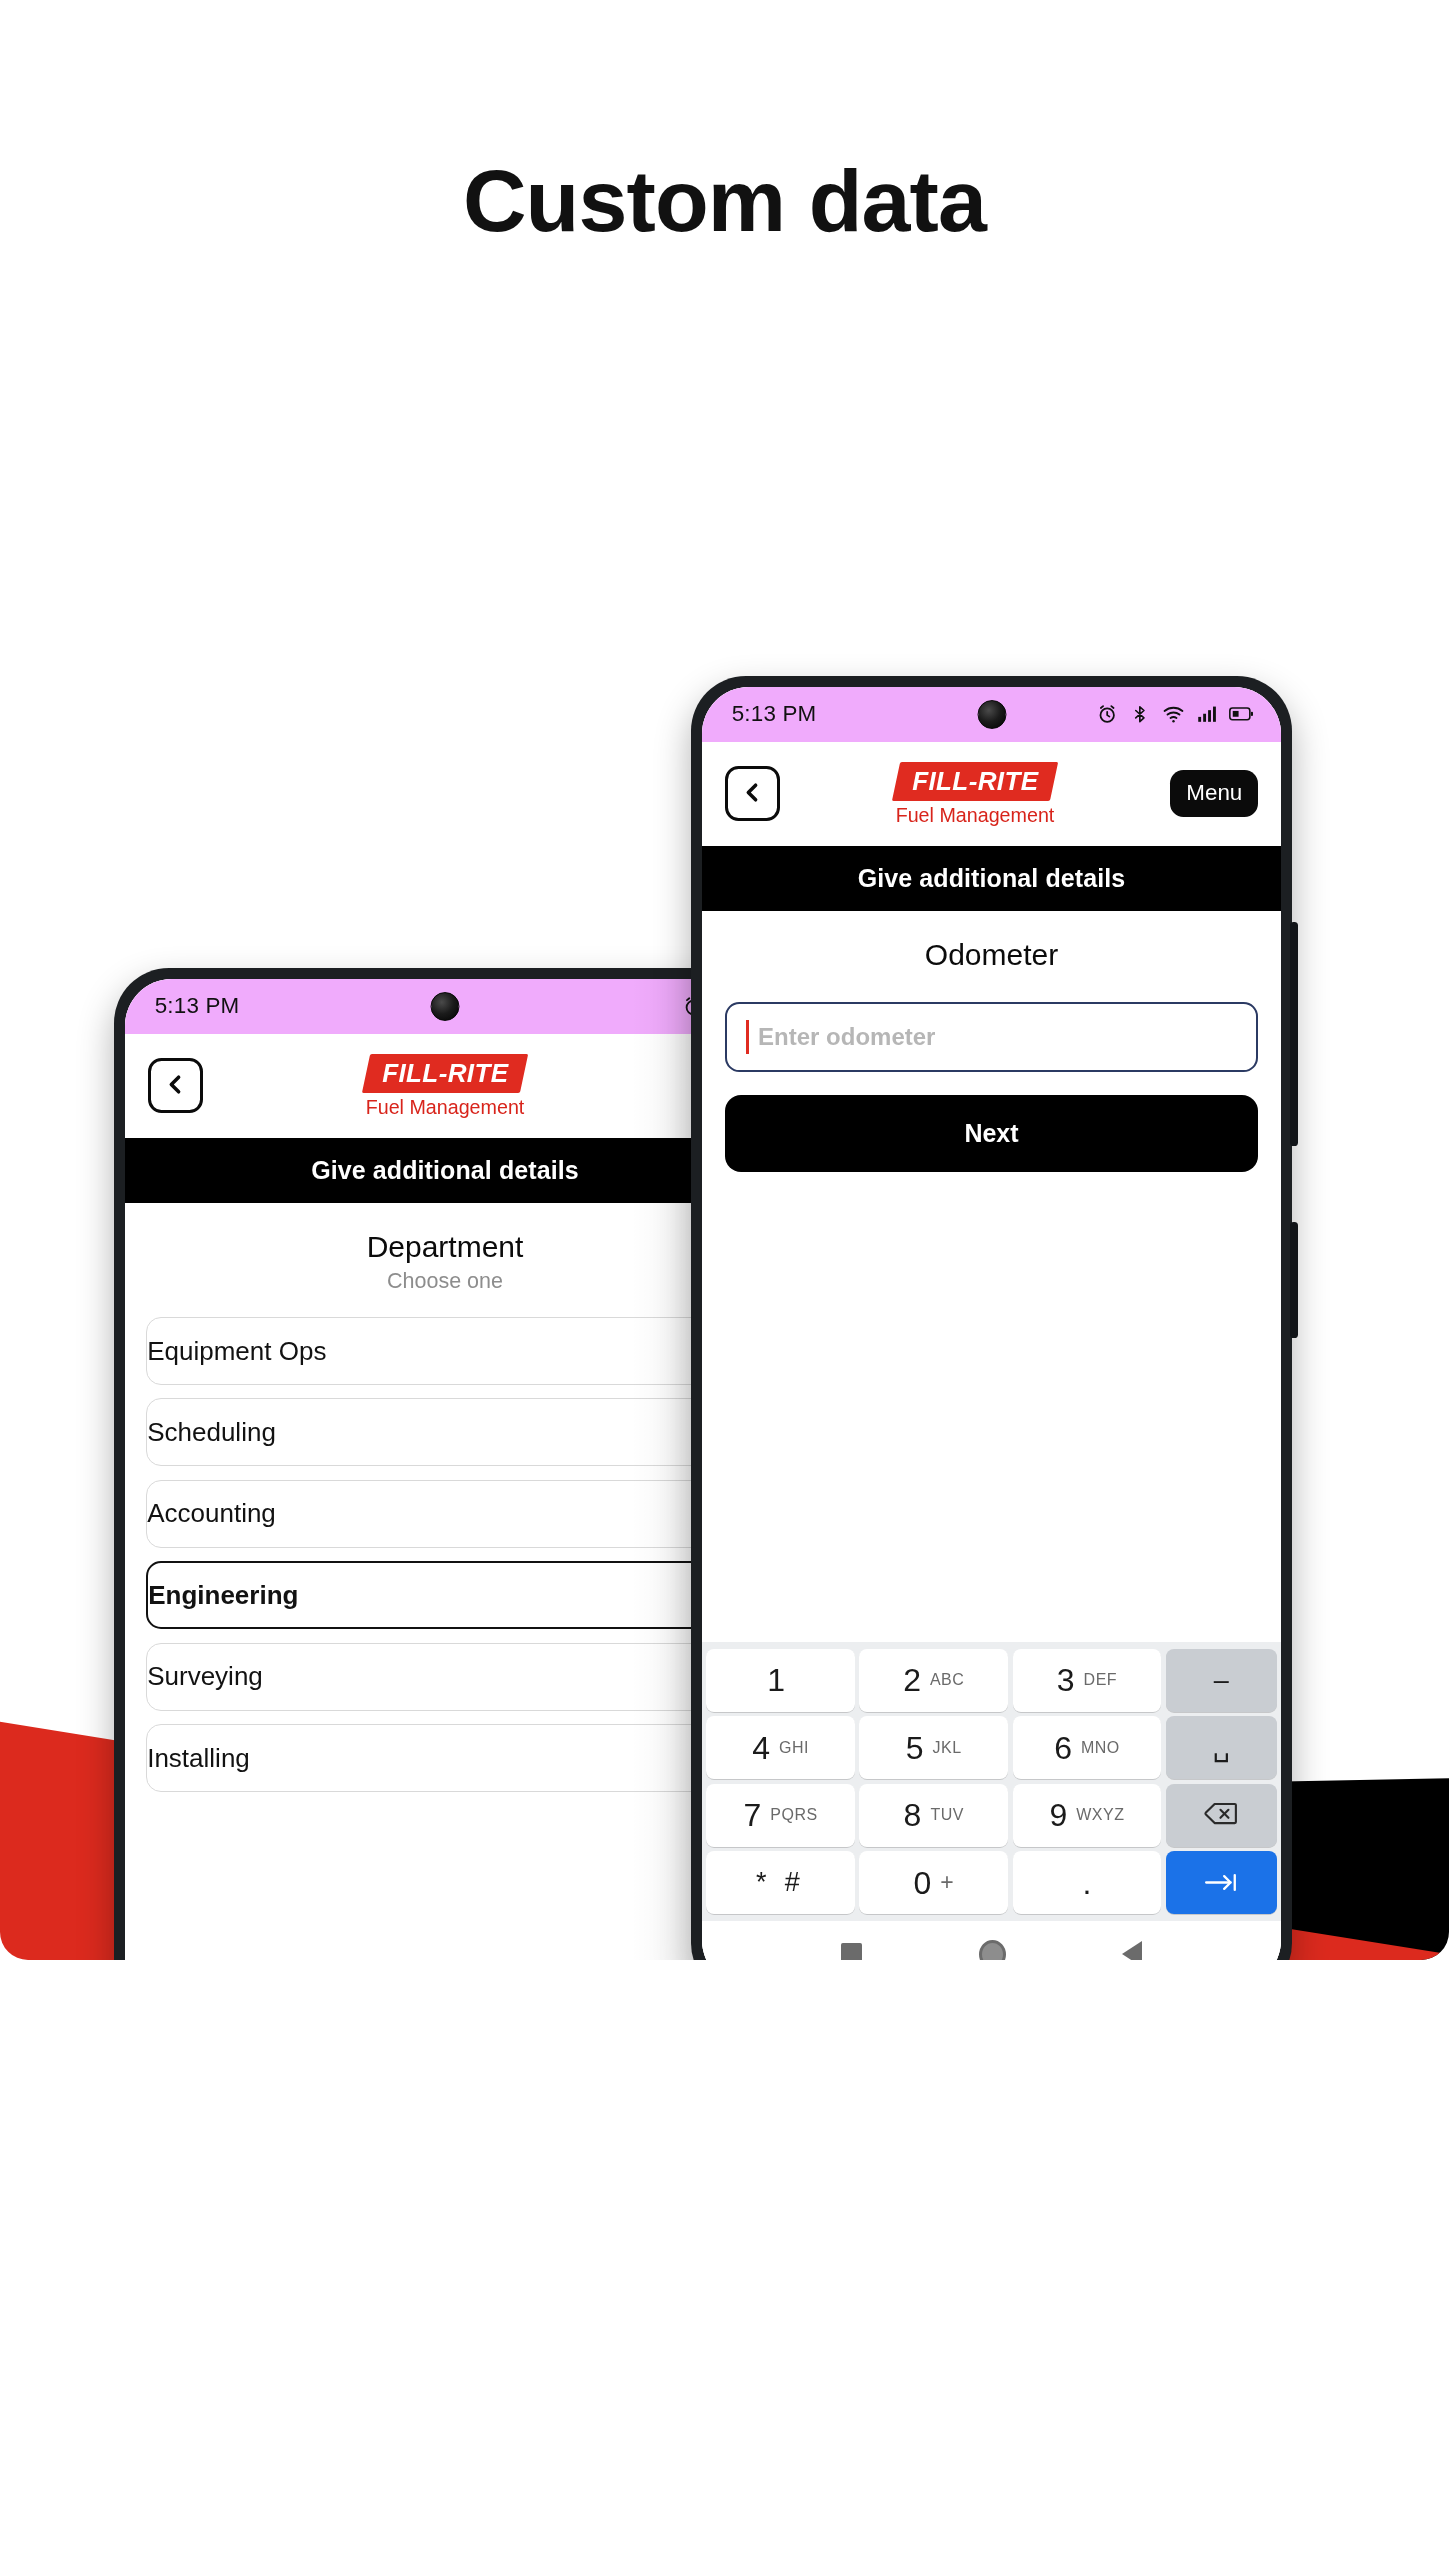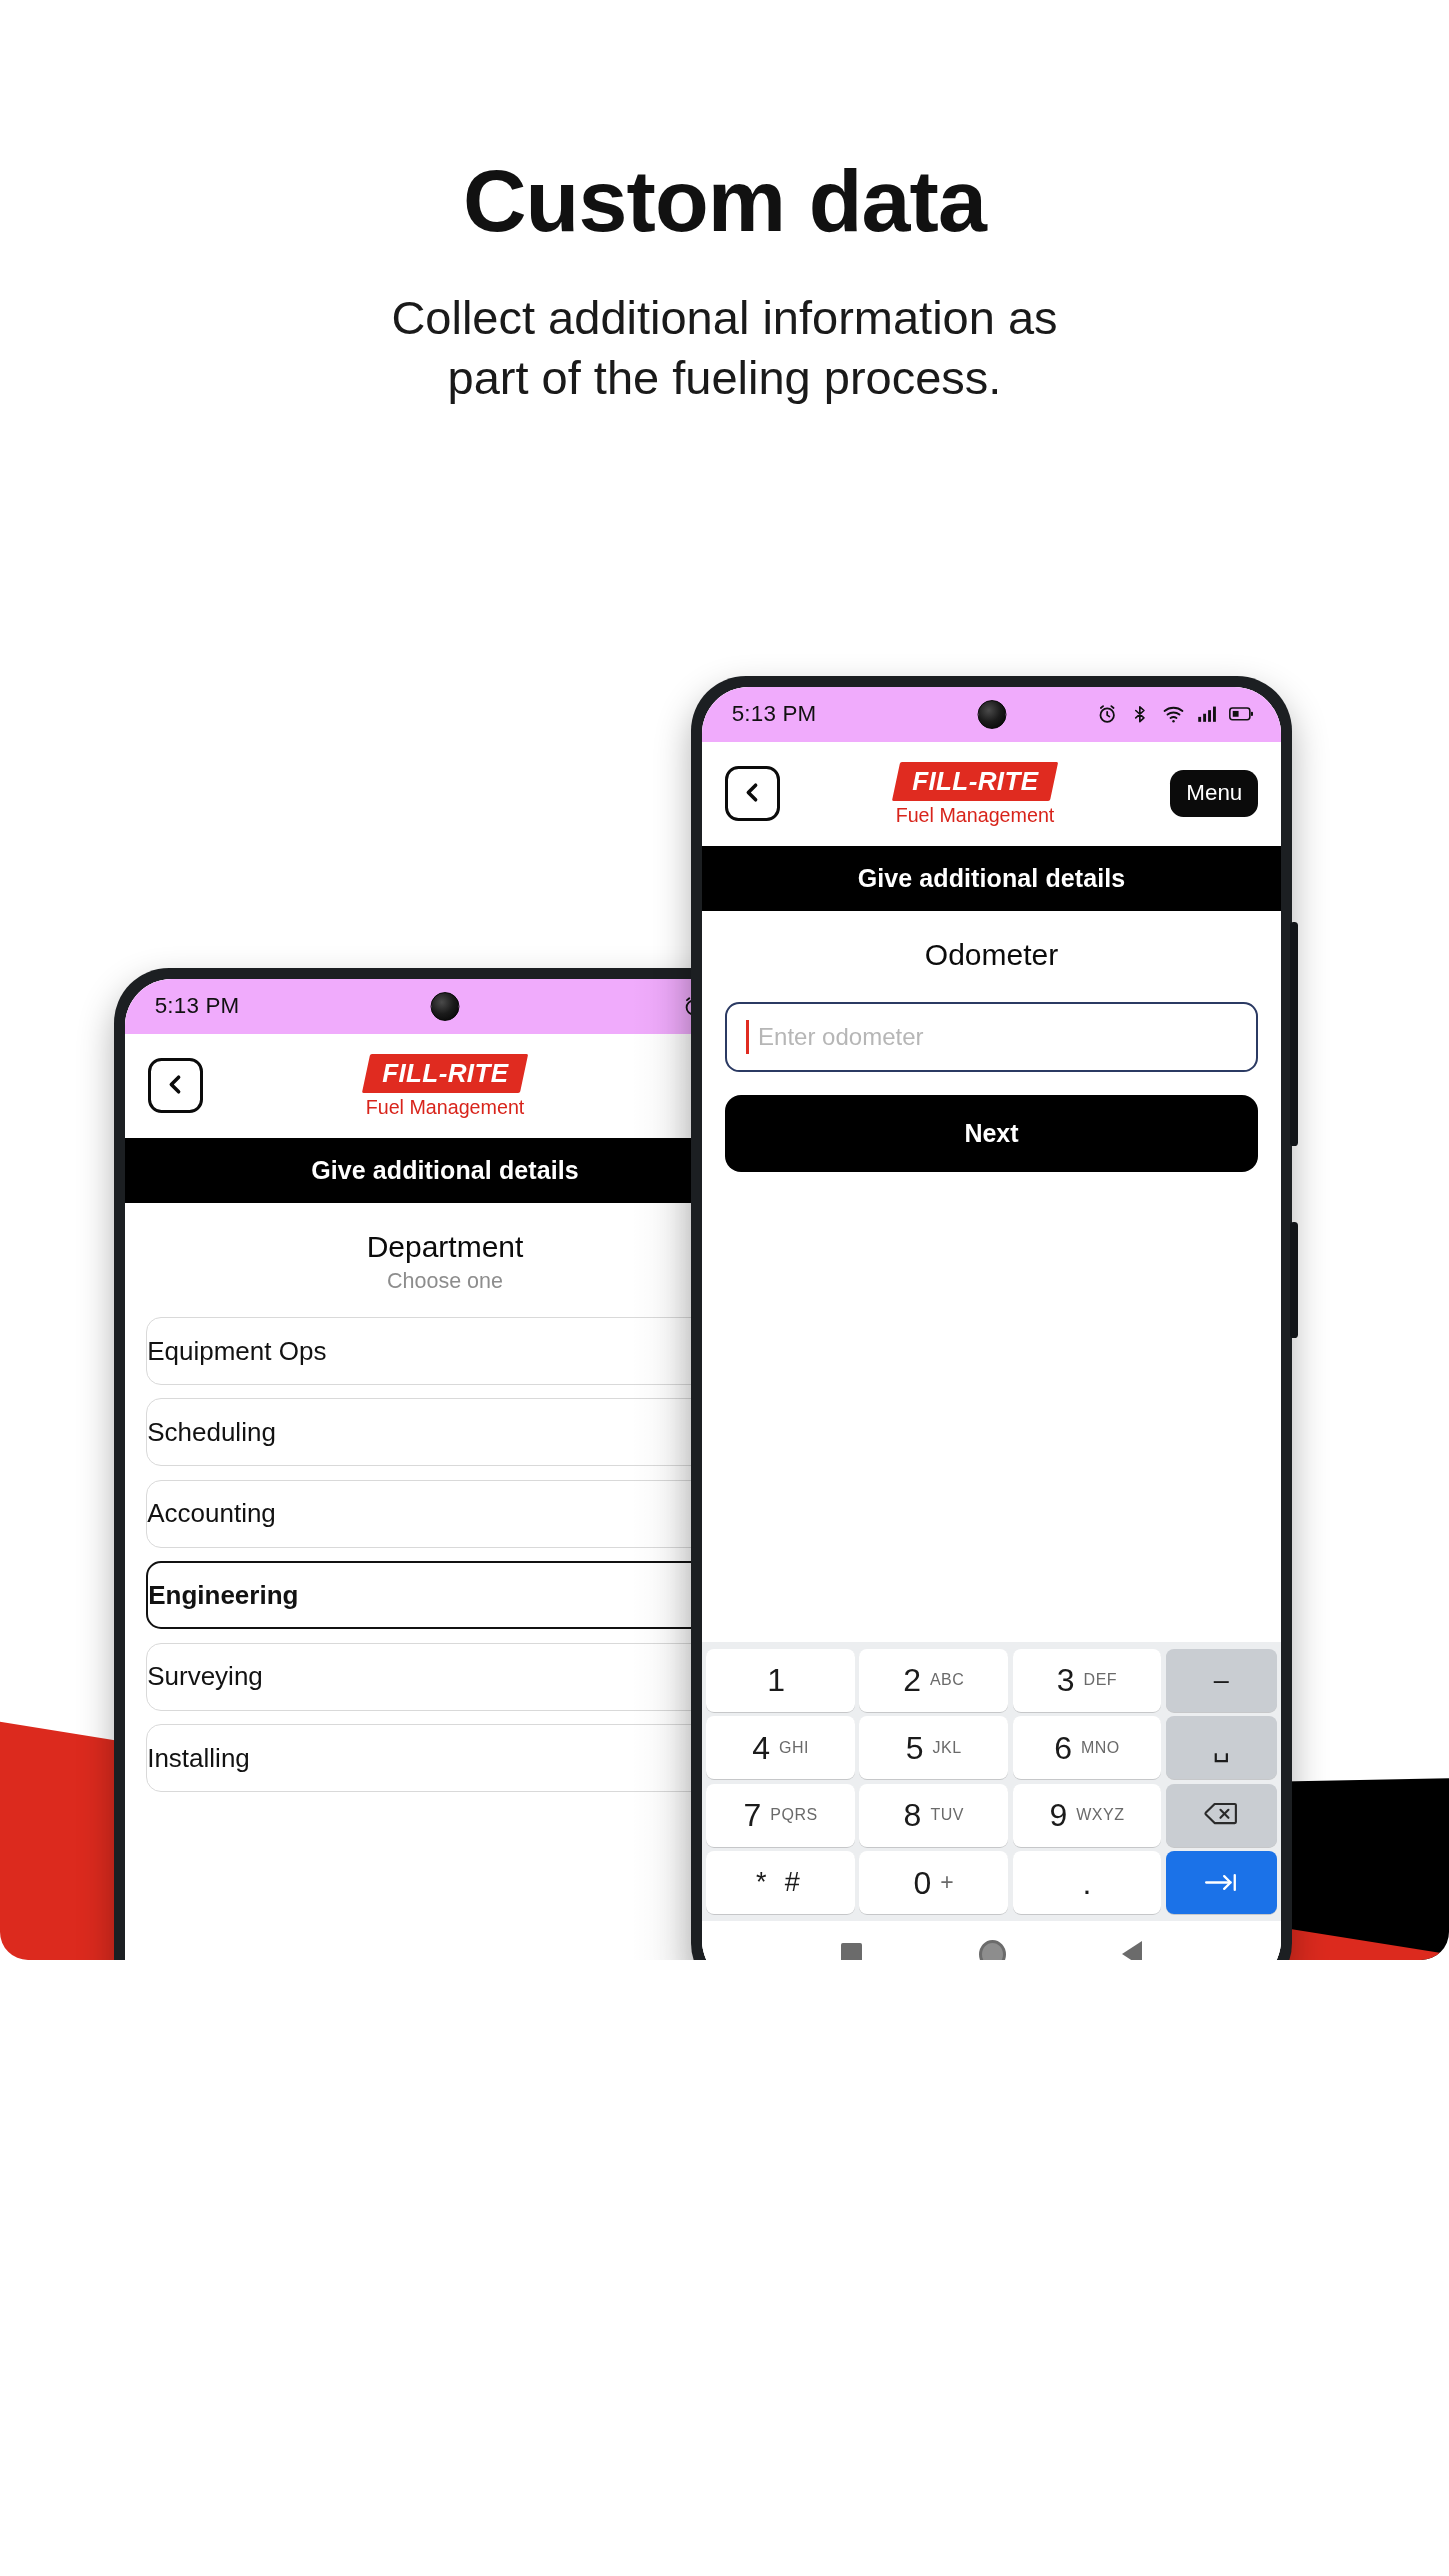--- a/index.html
+++ b/index.html
@@ -109,21 +109,21 @@
 
   .field-title { text-align: center; font-size: 30px; font-weight: 400; color: #0b0b0b; padding-top: 27px; }
   .field-sub { text-align: center; font-size: 21.5px; font-weight: 400; color: #8d8d8d; padding-top: 5.4px; }
 
   .text-input {
     margin: 30px 23px 0 23px; height: 70px; border: 2.2px solid #2b3a63;
     border-radius: 14.3px; background: #fff; display: flex; align-items: center;
     padding-left: 19.7px; position: relative;
   }
   .caret { width: 2.7px; height: 34px; background: #E02B20; margin-right: 9px; }
-  .placeholder { font-size: 24px; color: #b6b6b6; }
+  .placeholder { font-size: 24px; color: #b6b6b6; font-weight: bold; }
 
   .primary-btn {
     margin: 23px 23px 0 23px; height: 77px; background: #000; border-radius: 16px;
     display: flex; align-items: center; justify-content: center;
     color: #fff; font-size: 25px; font-weight: 700;
   }
 
   
   .opt-list { padding: 23px 21.5px 0 21.5px; display: flex; flex-direction: column; gap: 13.4px; }
   .opt {
@@ -181,24 +181,20 @@
   <svg class="bg-black-wedge" viewBox="0 0 1620 2880" preserveAspectRatio="none">
     <polygon points="1010,2000 1620,1988 1620,2232 1010,2210" fill="#000000"></polygon>
   </svg>
 
   <svg class="bg-red-wedge" viewBox="0 0 1620 2880" preserveAspectRatio="none">
     <polygon points="0,1925 1620,2185 1620,2880 0,2880" fill="#DC2A1E"></polygon>
   </svg>
 
   <div class="headline-wrap">
     <div class="headline">Custom data</div>
-    <div class="subhead">
-      <div>Collect additional information as</div>
-      <div>part of the fueling process.</div>
-    </div>
   </div>
 
   <div class="phone" id="phone-back">
     <div class="phone-inner">
       <div class="screen">
 
         <div class="statusbar">
           <div class="clock">5:13 PM</div>
           <div class="camera-dot"></div>
           <div class="status-icons">

